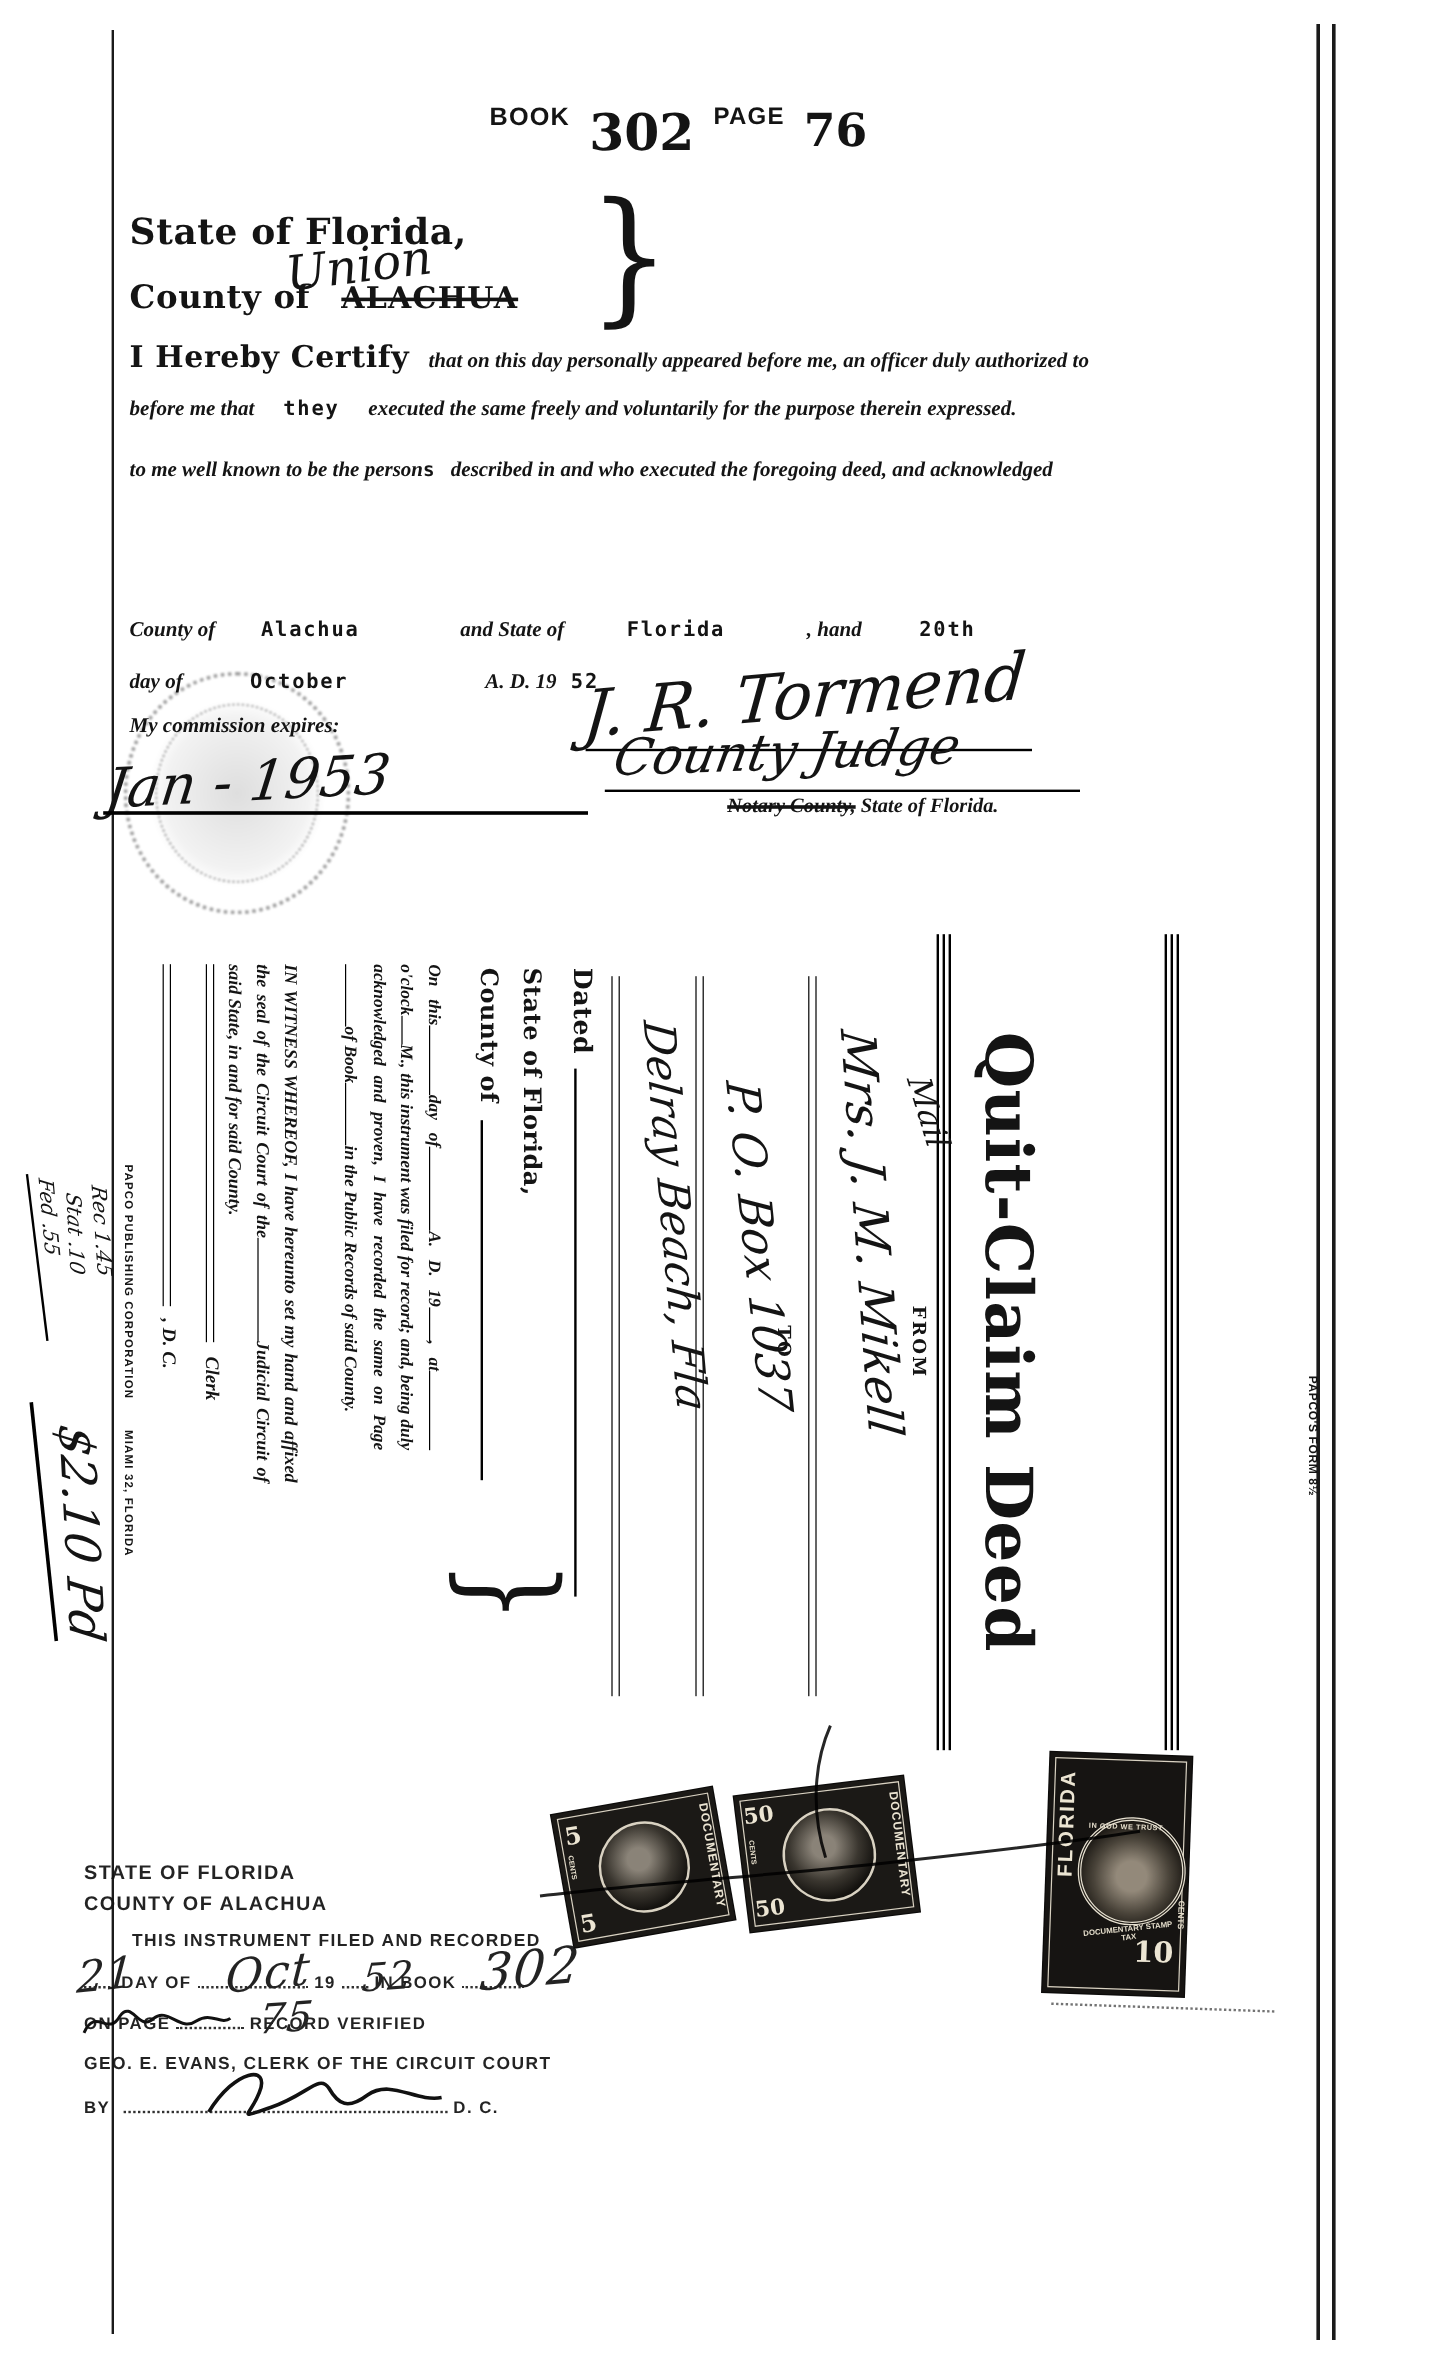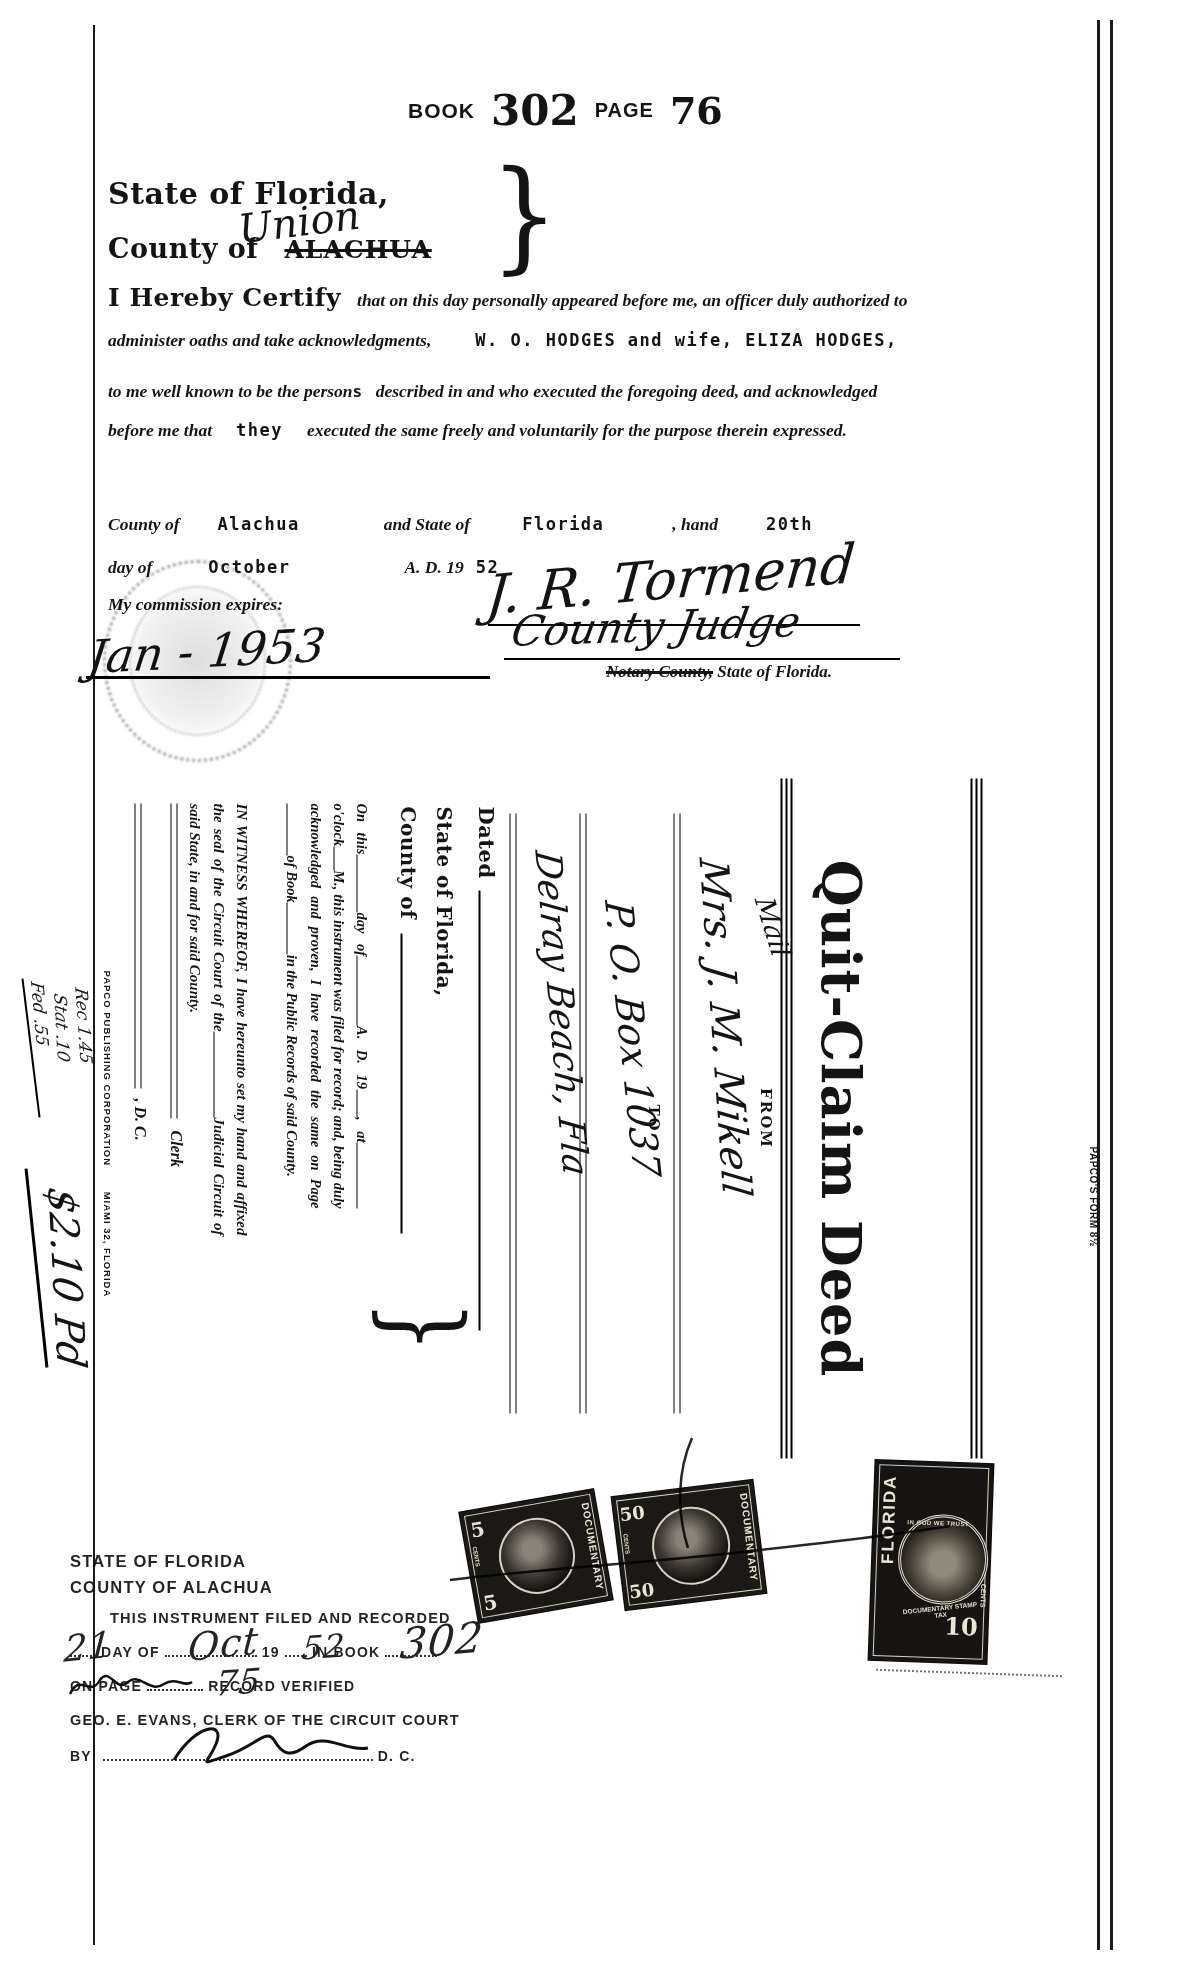--- a/index.html
+++ b/index.html
@@ -45,21 +45,21 @@
   .stamp-denom{position:absolute;color:#ece5d3;font-family:"DejaVu Serif", serif;font-weight:700;text-align:center;line-height:1;}
   .stamp-tiny{position:absolute;color:#e4ddcb;font-family:"Liberation Sans", sans-serif;font-weight:700;}
 </style>
 </head>
 <body>
 
 <div class="abs vline" style="left:93px;top:25px;height:1920px;"></div>
 <div class="abs vline" style="left:1097px;top:20px;height:1930px;width:2.5px;"></div>
 <div class="abs vline" style="left:1110px;top:20px;height:1930px;width:2.5px;"></div>
 
-<div class="abs" style="left:408px;top:86px;display:flex;align-items:center;gap:16px;">
+<div class="abs" style="left:408px;top:86px;display:flex;align-items:flex-start;gap:16px;">
   <span style="font-family:'Liberation Sans',sans-serif;font-weight:700;font-size:21px;letter-spacing:1px;">BOOK</span>
   <span style="font-family:'DejaVu Serif',serif;font-weight:700;font-size:42px;">302</span>
   <span style="font-family:'Liberation Sans',sans-serif;font-weight:700;font-size:20px;letter-spacing:1px;">PAGE</span>
   <span style="font-family:'DejaVu Serif',serif;font-weight:700;font-size:38px;">76</span>
 </div>
 
 <div class="abs" style="left:108px;top:176px;">
   <div class="bl" style="font-size:30px;">State of Florida,</div>
   <div style="position:relative;margin-top:22px;">
     <span class="bl" style="font-size:27px;">County of</span>
@@ -68,31 +68,27 @@
   </div>
 </div>
 <div class="abs" style="left:490px;top:152px;font-size:108px;font-weight:300;transform:scaleY(1.12);font-family:'DejaVu Serif',serif;">}</div>
 
 <div class="abs" style="left:108px;top:283px;width:800px;">
   <div class="nowrap">
     <span class="bl" style="font-size:25px;">I Hereby Certify</span>
     <span class="it" style="margin-left:12px;">that on this day personally appeared before me, an officer duly authorized to</span>
   </div>
   <div class="nowrap" style="margin-top:18px;">
-    <span class="it">administer oaths and take acknowledgments,</span>
-    <span class="tw" style="margin-left:40px;">W. O. HODGES and wife, ELIZA HODGES,</span>
+    <span class="it">before me that</span>
+    <span class="tw" style="margin:0 20px;">they</span>
+    <span class="it">executed the same freely and voluntarily for the purpose therein expressed.</span>
   </div>
   <div class="nowrap" style="margin-top:30px;">
     <span class="it">to me well known to be the person</span><span class="tw" style="font-size:16px;">s</span>
     <span class="it" style="margin-left:8px;">described in and who executed the foregoing deed, and acknowledged</span>
-  </div>
-  <div class="nowrap" style="margin-top:18px;">
-    <span class="it">before me that</span>
-    <span class="tw" style="margin:0 20px;">they</span>
-    <span class="it">executed the same freely and voluntarily for the purpose therein expressed.</span>
   </div>
 </div>
 
 <div class="abs" style="left:108px;top:490px;width:800px;">
   <div class="nowrap" style="margin-top:24px;">
     <span class="it">County of</span>
     <span class="tw" style="margin-left:34px;">Alachua</span>
     <span class="it" style="margin-left:80px;">and State of</span>
     <span class="tw" style="margin-left:48px;">Florida</span>
     <span class="it" style="margin-left:64px;">, hand</span>

